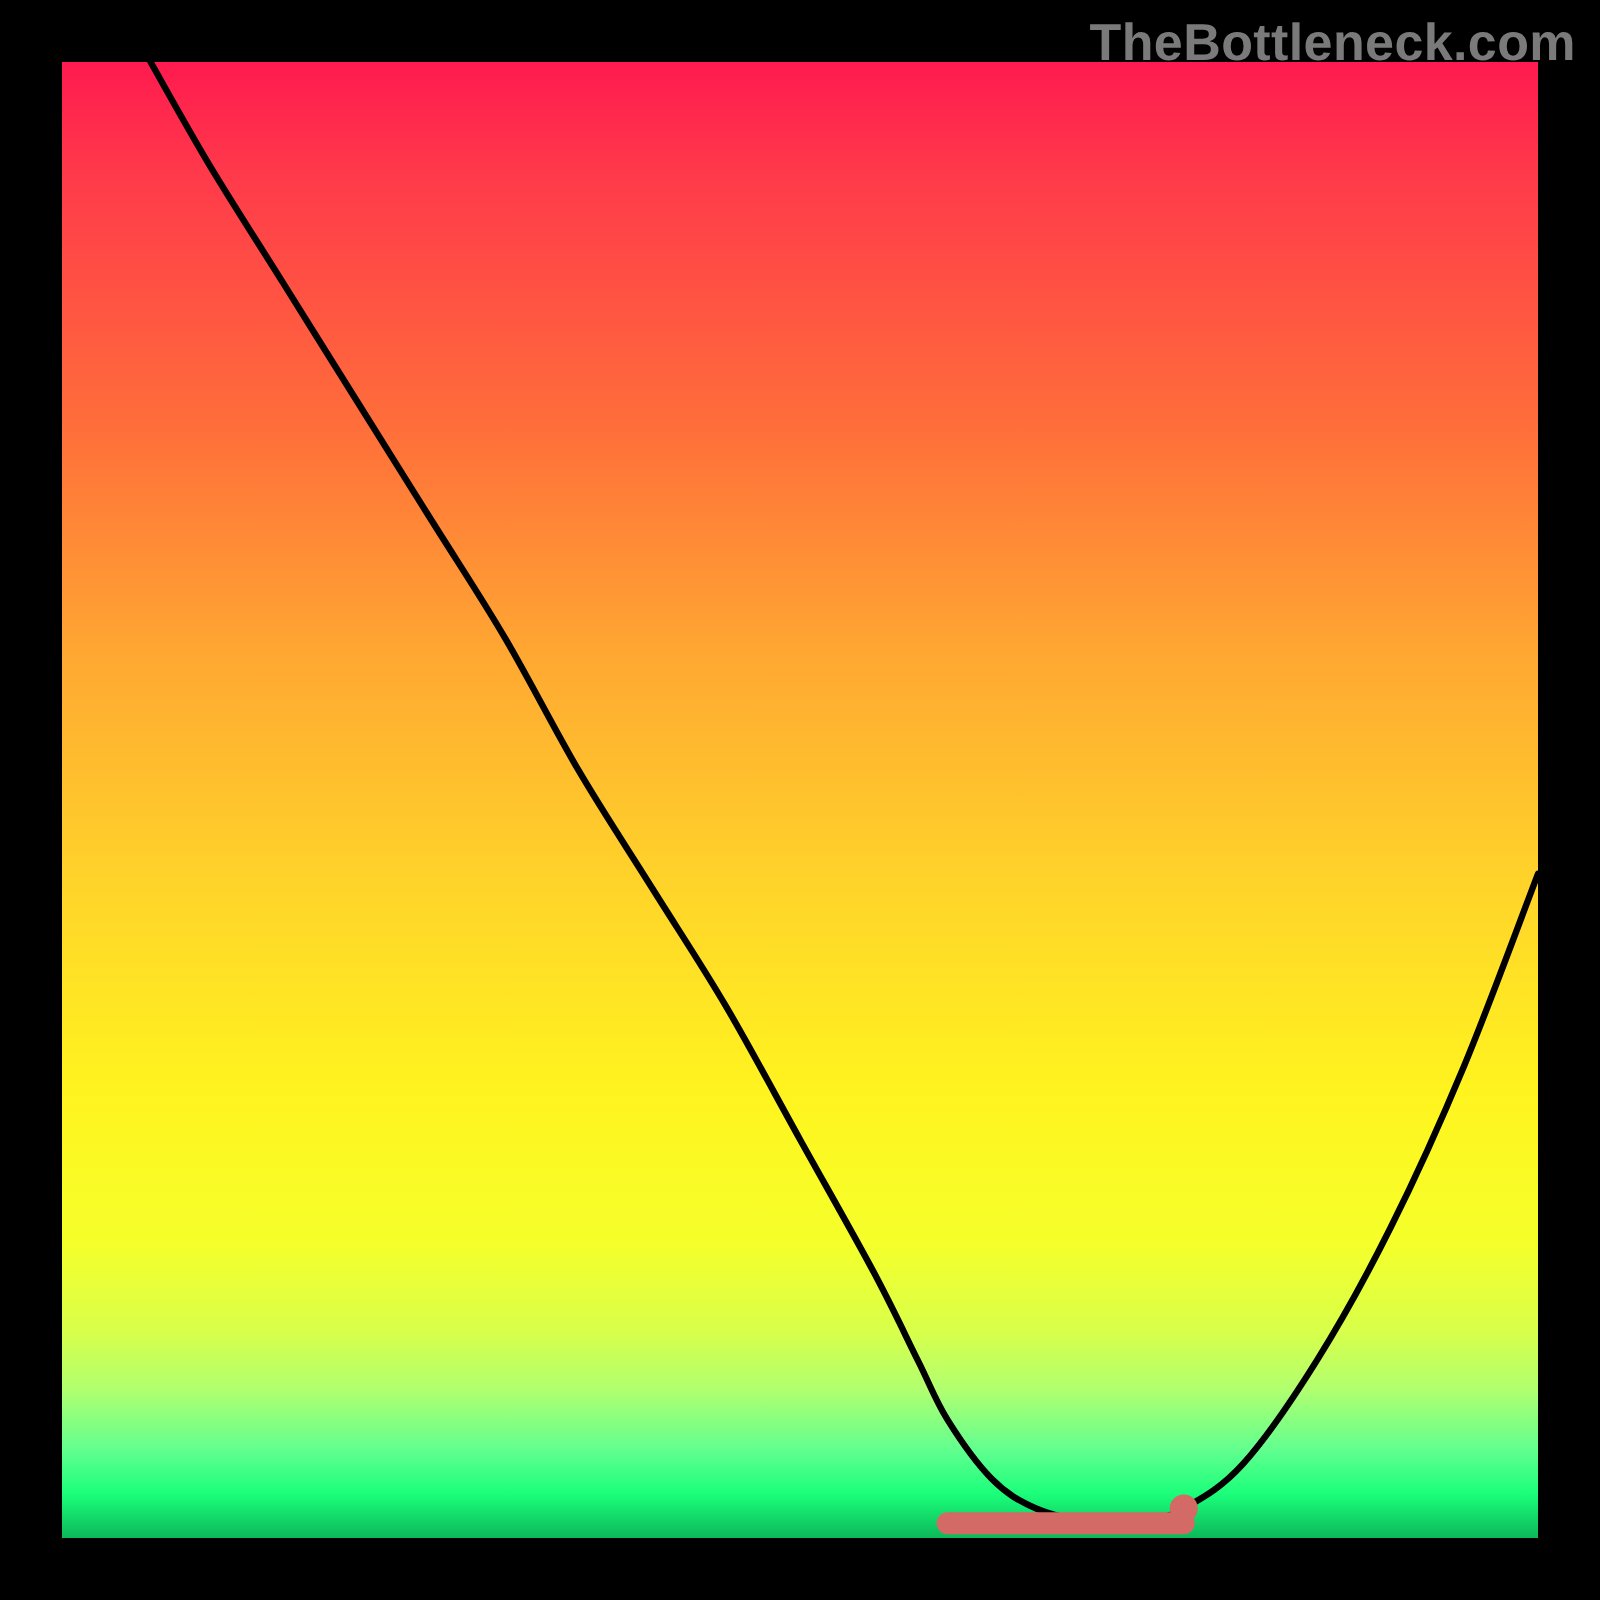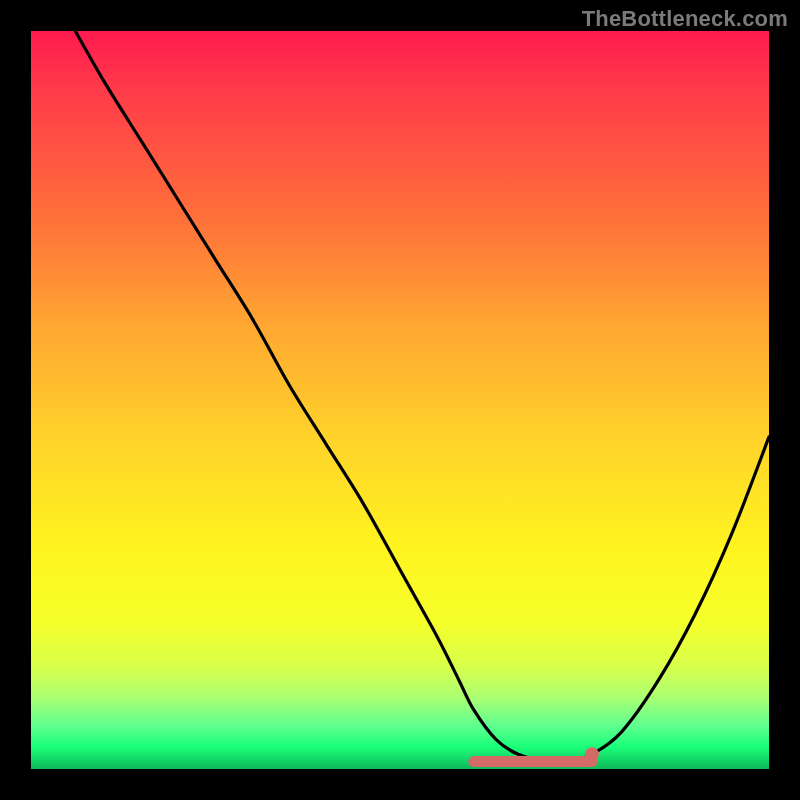--- a/index.html
+++ b/index.html
@@ -17,21 +17,21 @@
     width: 800px;
     height: 800px;
     background: #000;
   }
   .watermark {
     position: absolute;
     top: 6px;
     right: 12px;
     color: #7a7a7a;
     font-family: Arial, Helvetica, sans-serif;
-    font-size: 22px;
+    font-size: 26px;
     font-weight: 600;
     letter-spacing: 0.2px;
   }
   .plot-area {
     position: absolute;
     left: 31px;
     top: 31px;
     width: 738px;
     height: 738px;
     overflow: hidden;

